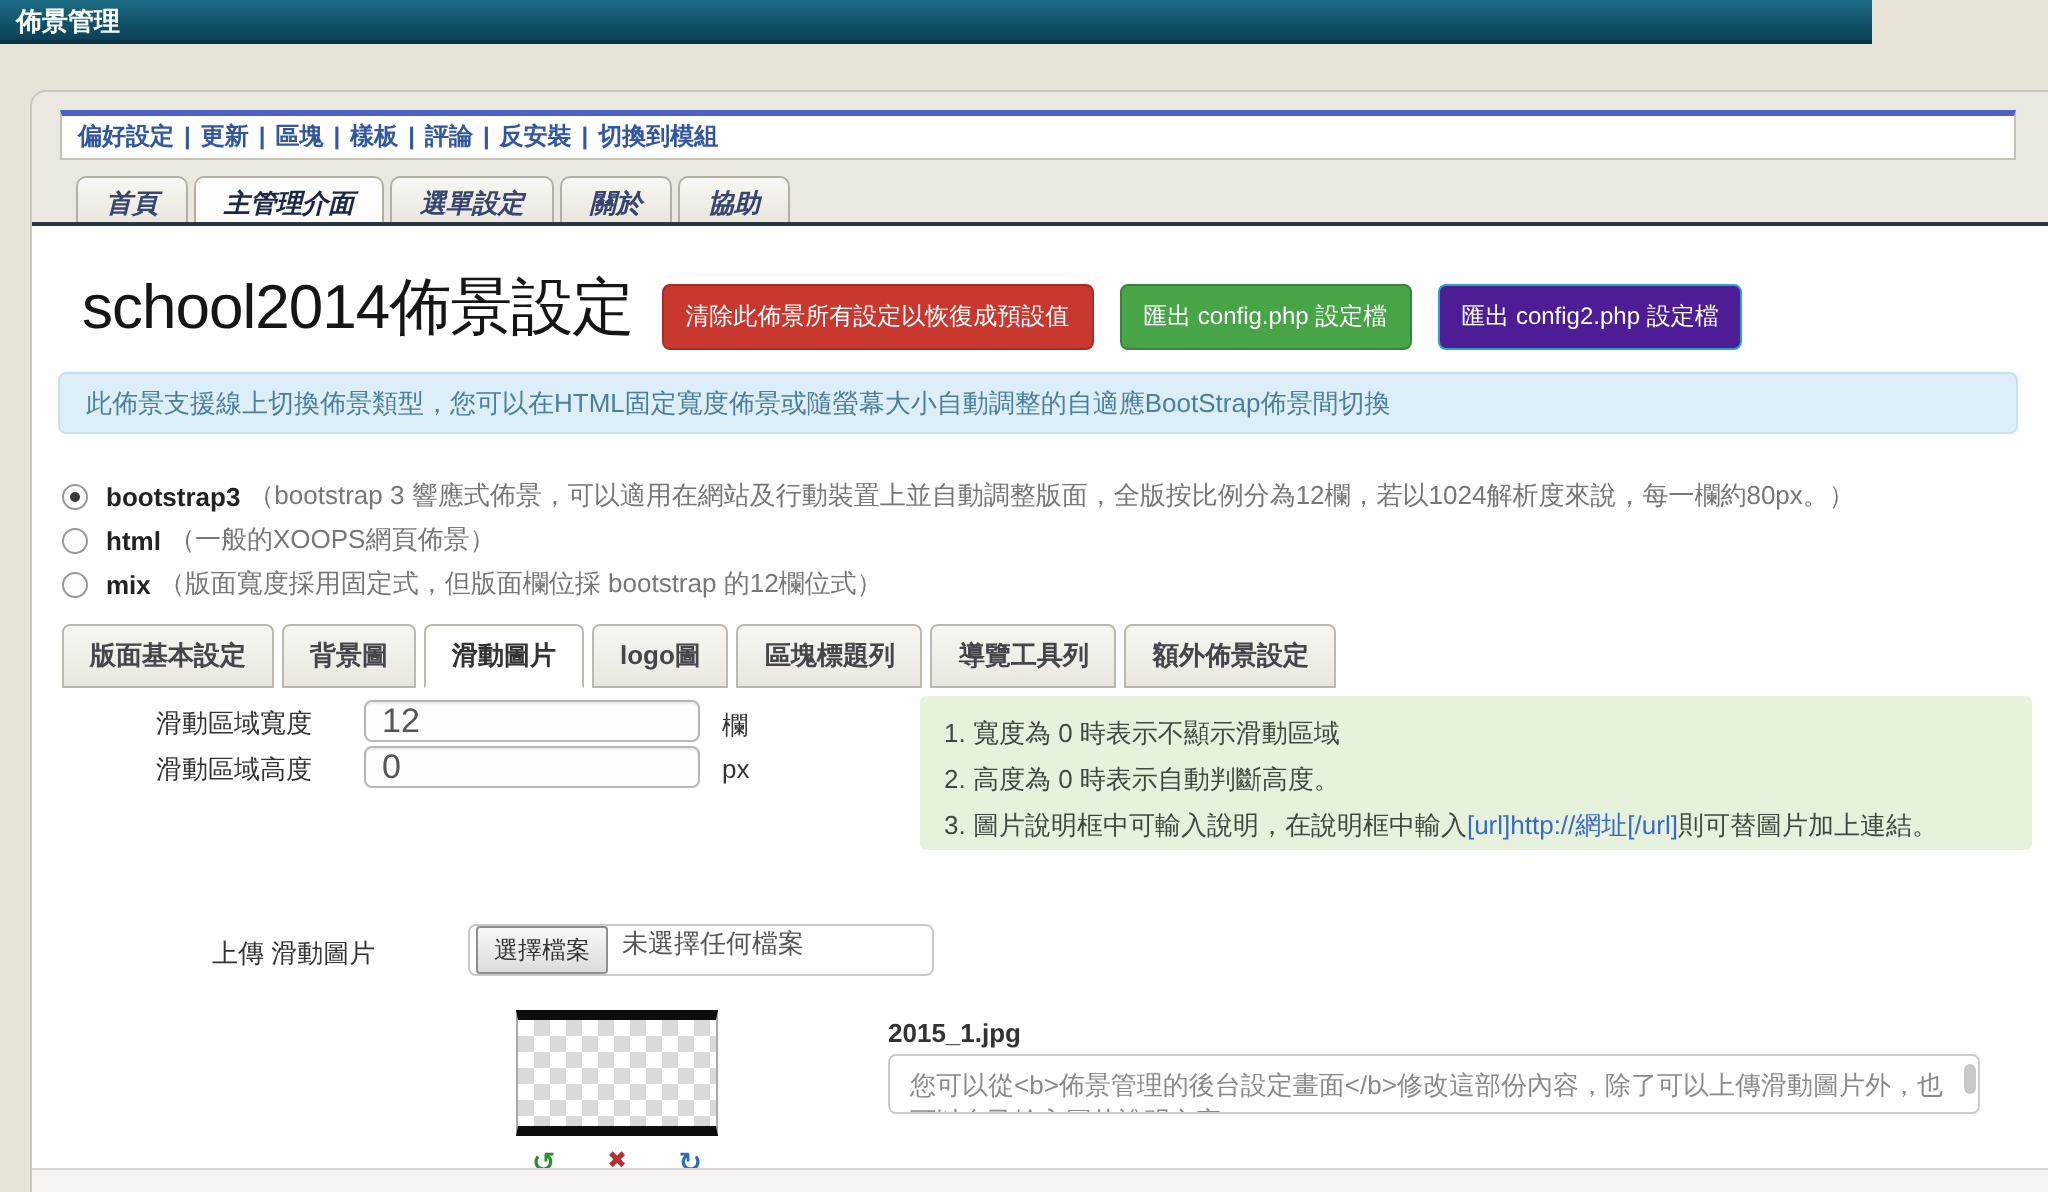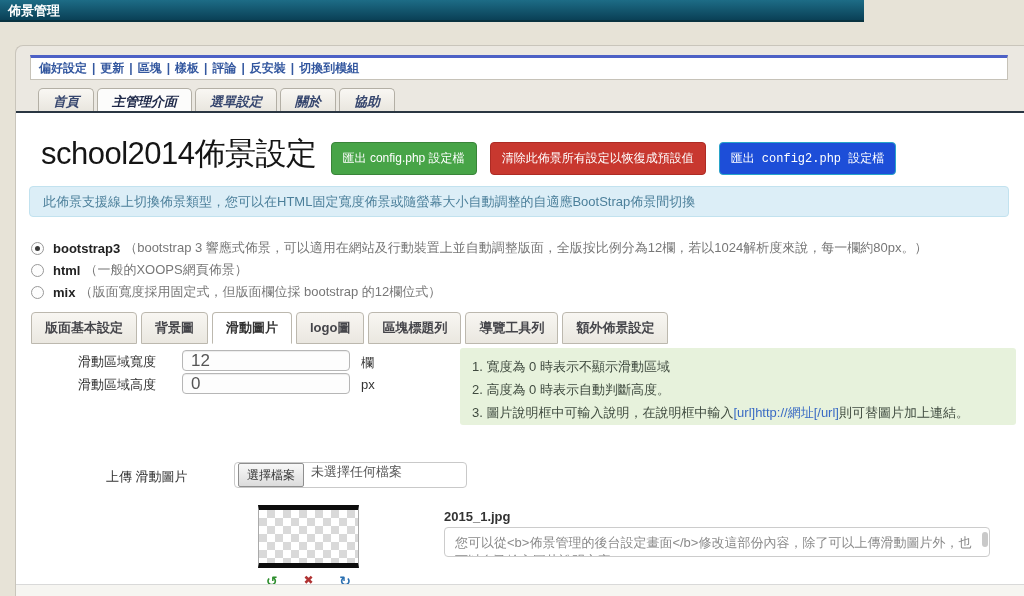--- a/index.html
+++ b/index.html
@@ -1,19 +1,19 @@
 <!DOCTYPE html>
 <html><head>
 <meta charset="utf-8">
 <style>
   * { margin:0; padding:0; box-sizing:border-box; }
   html,body { width:1024px; height:596px; overflow:hidden; }
   body { position:relative; background:#e7e3d7; font-family:"Liberation Sans","DejaVu Sans",sans-serif; }
 
-  .topbar { position:absolute; left:0; top:0; width:864px; height:22px;
+  .topbar { position:absolute; left:0; top:0; width:936px; height:22px;
     background:linear-gradient(#1d6c86,#0a4056); border-bottom:2px solid #093340;
     color:#fff; font-weight:bold; font-size:13px; line-height:21px; padding-left:8px; }
 
   .panel { position:absolute; left:15px; top:45px; width:1009px; height:551px;
     background:#ebe8e1; border:1px solid #c9c5bb; border-right:none; border-bottom:none;
     border-radius:8px 0 0 0; }
 
   .breadcrumb-box { position:absolute; left:14px; top:9px; width:978px; height:25px;
     background:#fff; border:1px solid #c6c2b8; border-top:3px solid #4d61c6;
     line-height:20px; padding-left:8px; font-size:12px; font-weight:bold; color:#33579f; }
@@ -29,21 +29,21 @@
 
   .tabline { position:absolute; left:0; top:65px; width:1009px; height:2px; background:#2a3642; }
   .content { position:absolute; left:0; top:67px; width:1008px; height:484px; background:#fff; }
 
   .title-row { position:absolute; left:25px; top:6px; height:56px; display:flex; align-items:flex-end; }
   .page-title { font-size:31px; font-weight:normal; color:#151515; margin-right:14px; letter-spacing:-0.5px; }
   .btn { font-size:12px; color:#fff; padding:7px 11px; border-radius:4px; margin-right:13px;
     border:1px solid transparent; cursor:pointer; white-space:nowrap; font-family:inherit; }
   .btn-red   { background:#c8382f; border-color:#ad2b24; }
   .btn-green { background:#47a447; border-color:#398439; }
-  .btn-blue  { background:#1d4ed8; border-color:#28a4c9;font-family:Liberation Mono, monospace; }
+  .btn-blue  { background:#4c1d95; border-color:#28a4c9; }
 
   .info-bar { position:absolute; left:13px; top:73px; width:980px; height:31px;
     background:#dceef7; border:1px solid #c2e2ef; border-radius:4px;
     color:#4b7f9a; font-size:13px; line-height:29px; padding-left:13px;
     white-space:nowrap; overflow:hidden; }
 
   .radio-row { position:absolute; left:15px; height:16px; display:flex; align-items:center;
     font-size:13px; white-space:nowrap; cursor:pointer; }
   .radio-circle { width:13px; height:13px; border:1px solid #999; border-radius:50%;
     background:#fdfdfd; position:relative; margin-right:9px; flex:none; }
@@ -117,22 +117,22 @@
 
   <div class="main-tabs">
     <span class="tab">首頁</span><span class="tab active">主管理介面</span><span class="tab">選單設定</span><span class="tab">關於</span><span class="tab">協助</span>
   </div>
   <div class="tabline"></div>
 
   <div class="content">
 
     <div class="title-row">
       <span class="page-title">school2014佈景設定</span>
+      <button class="btn btn-red">清除此佈景所有設定以恢復成預設值</button>
       <button class="btn btn-green">匯出 config.php 設定檔</button>
-      <button class="btn btn-red">清除此佈景所有設定以恢復成預設值</button>
       <button class="btn btn-blue">匯出 config2.php 設定檔</button>
     </div>
 
     <div class="info-bar">此佈景支援線上切換佈景類型，您可以在HTML固定寬度佈景或隨螢幕大小自動調整的自適應BootStrap佈景間切換</div>
 
     <div class="radio-row" style="top:127px;">
       <span class="radio-circle checked"></span>
       <span class="radio-name">bootstrap3</span>
       <span class="radio-desc">（bootstrap 3 響應式佈景，可以適用在網站及行動裝置上並自動調整版面，全版按比例分為12欄，若以1024解析度來說，每一欄約80px。）</span>
     </div>

